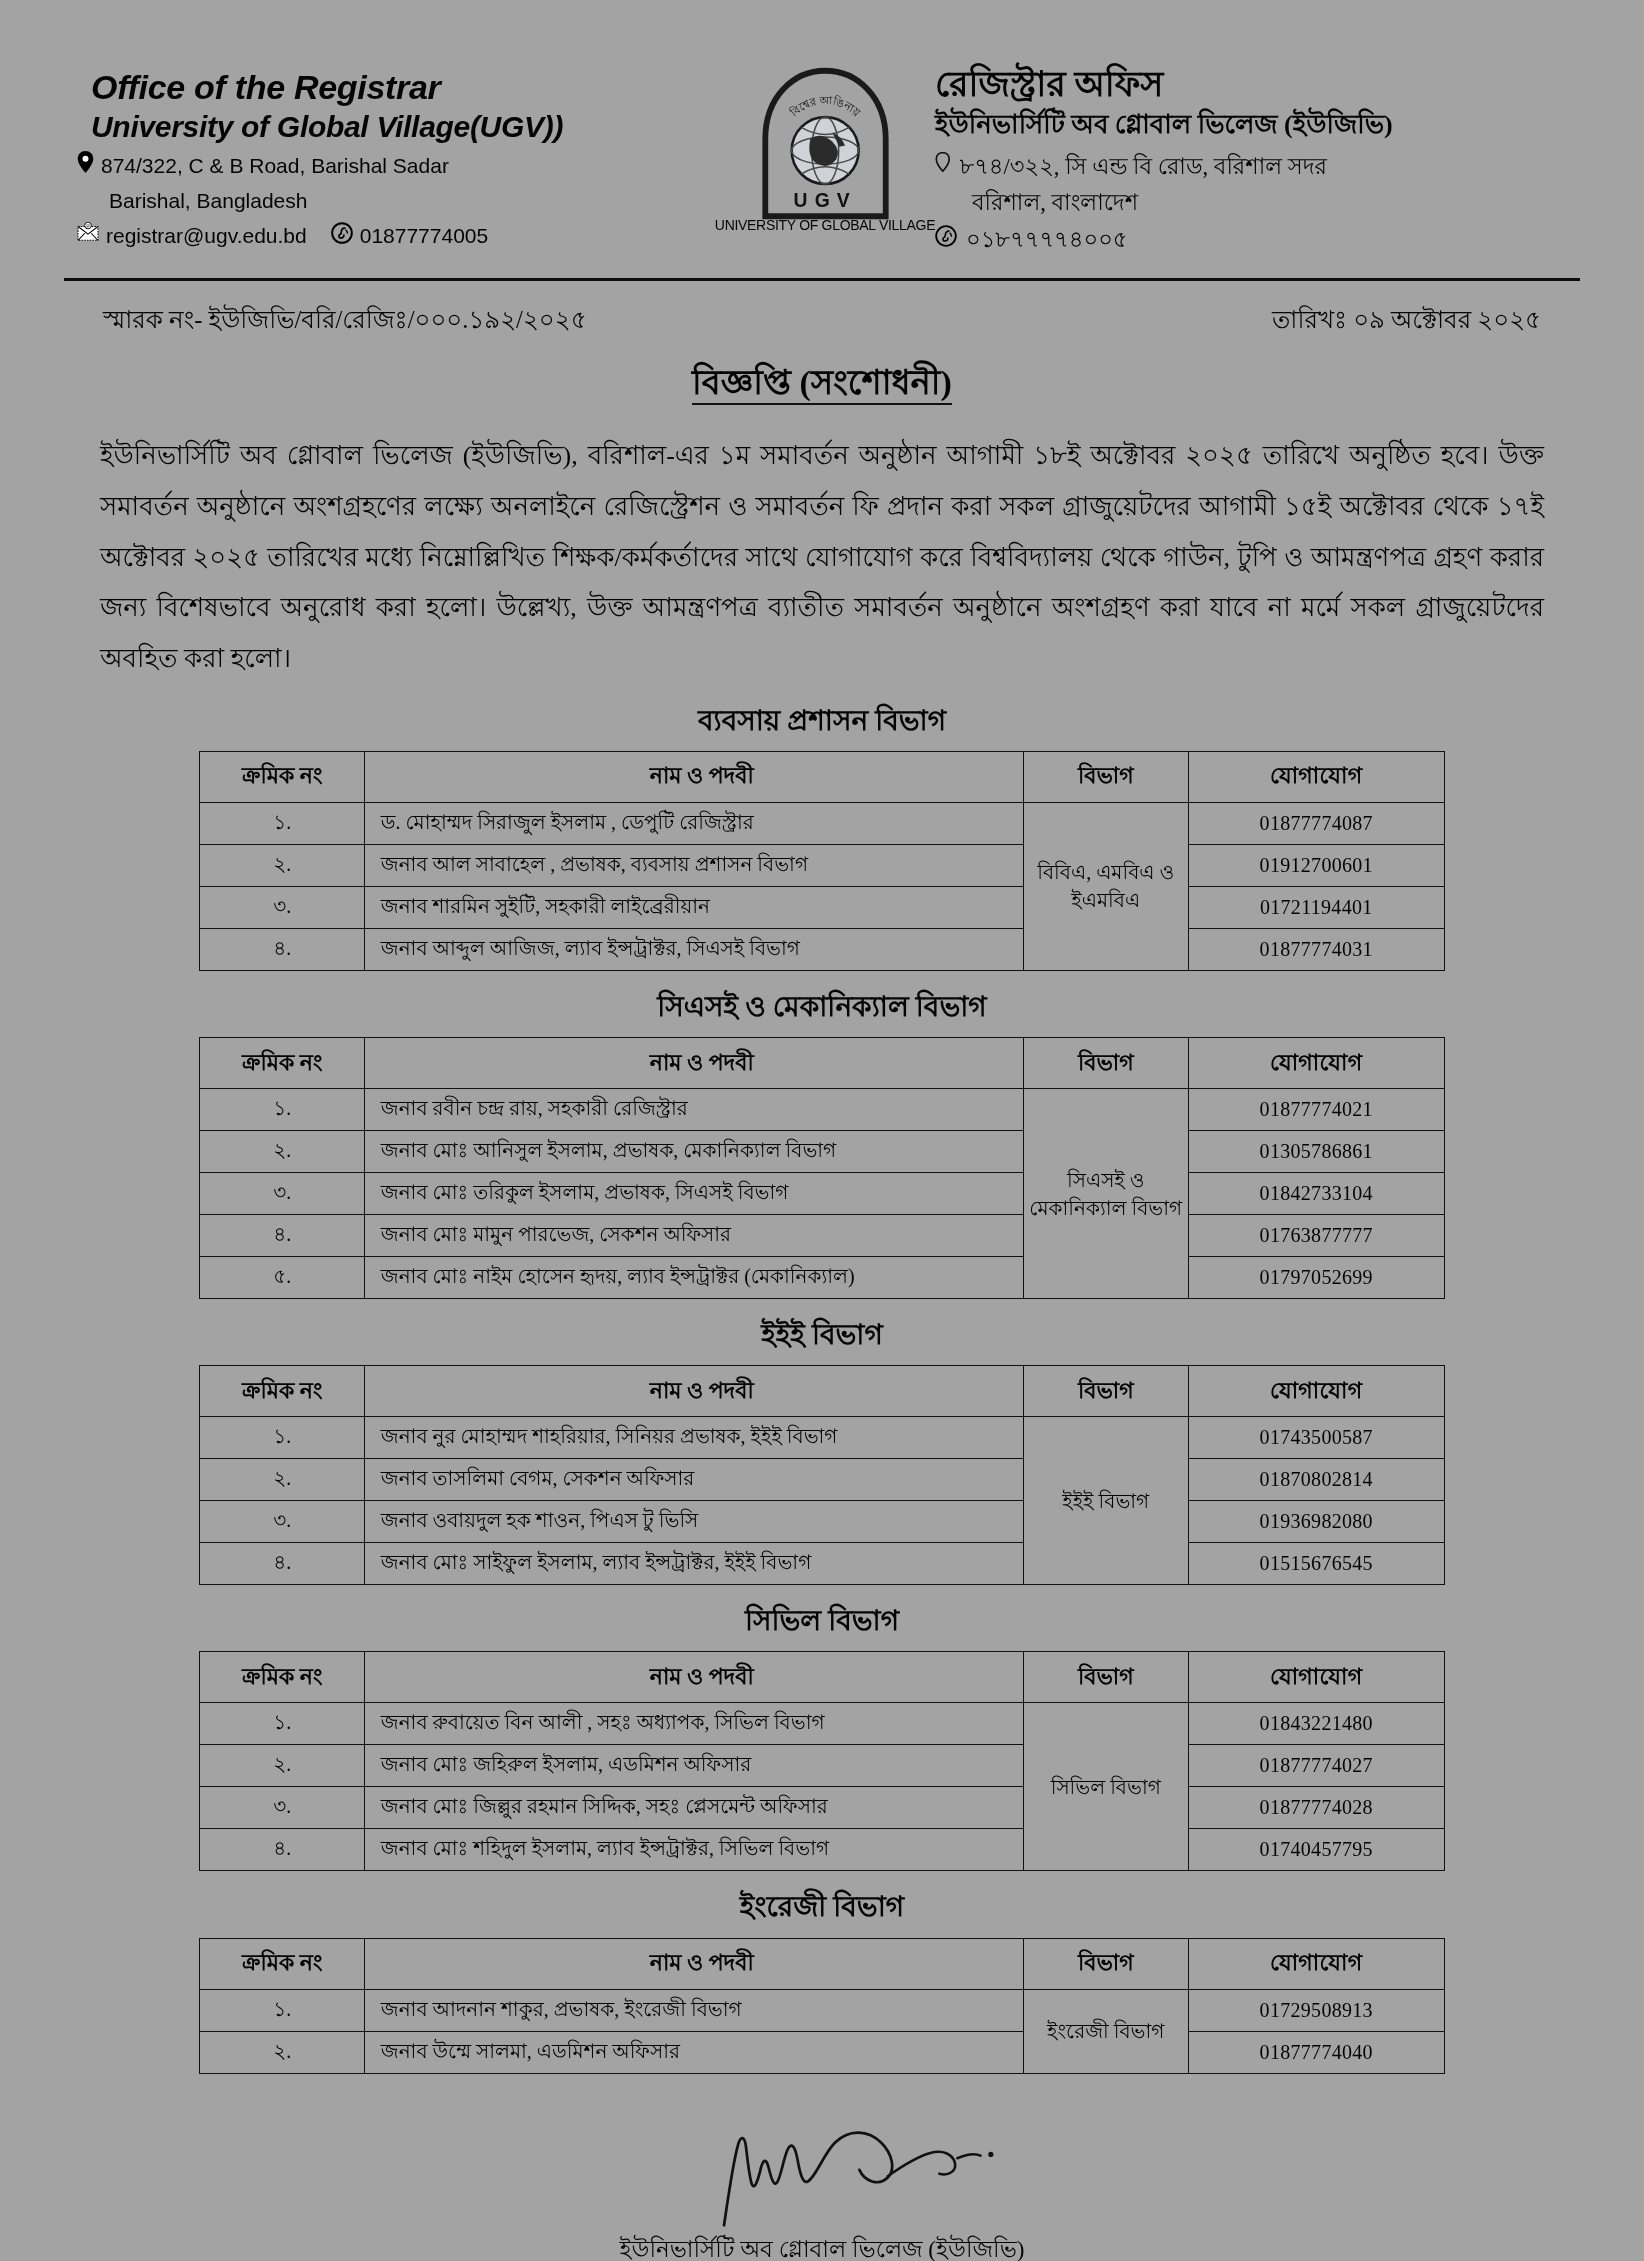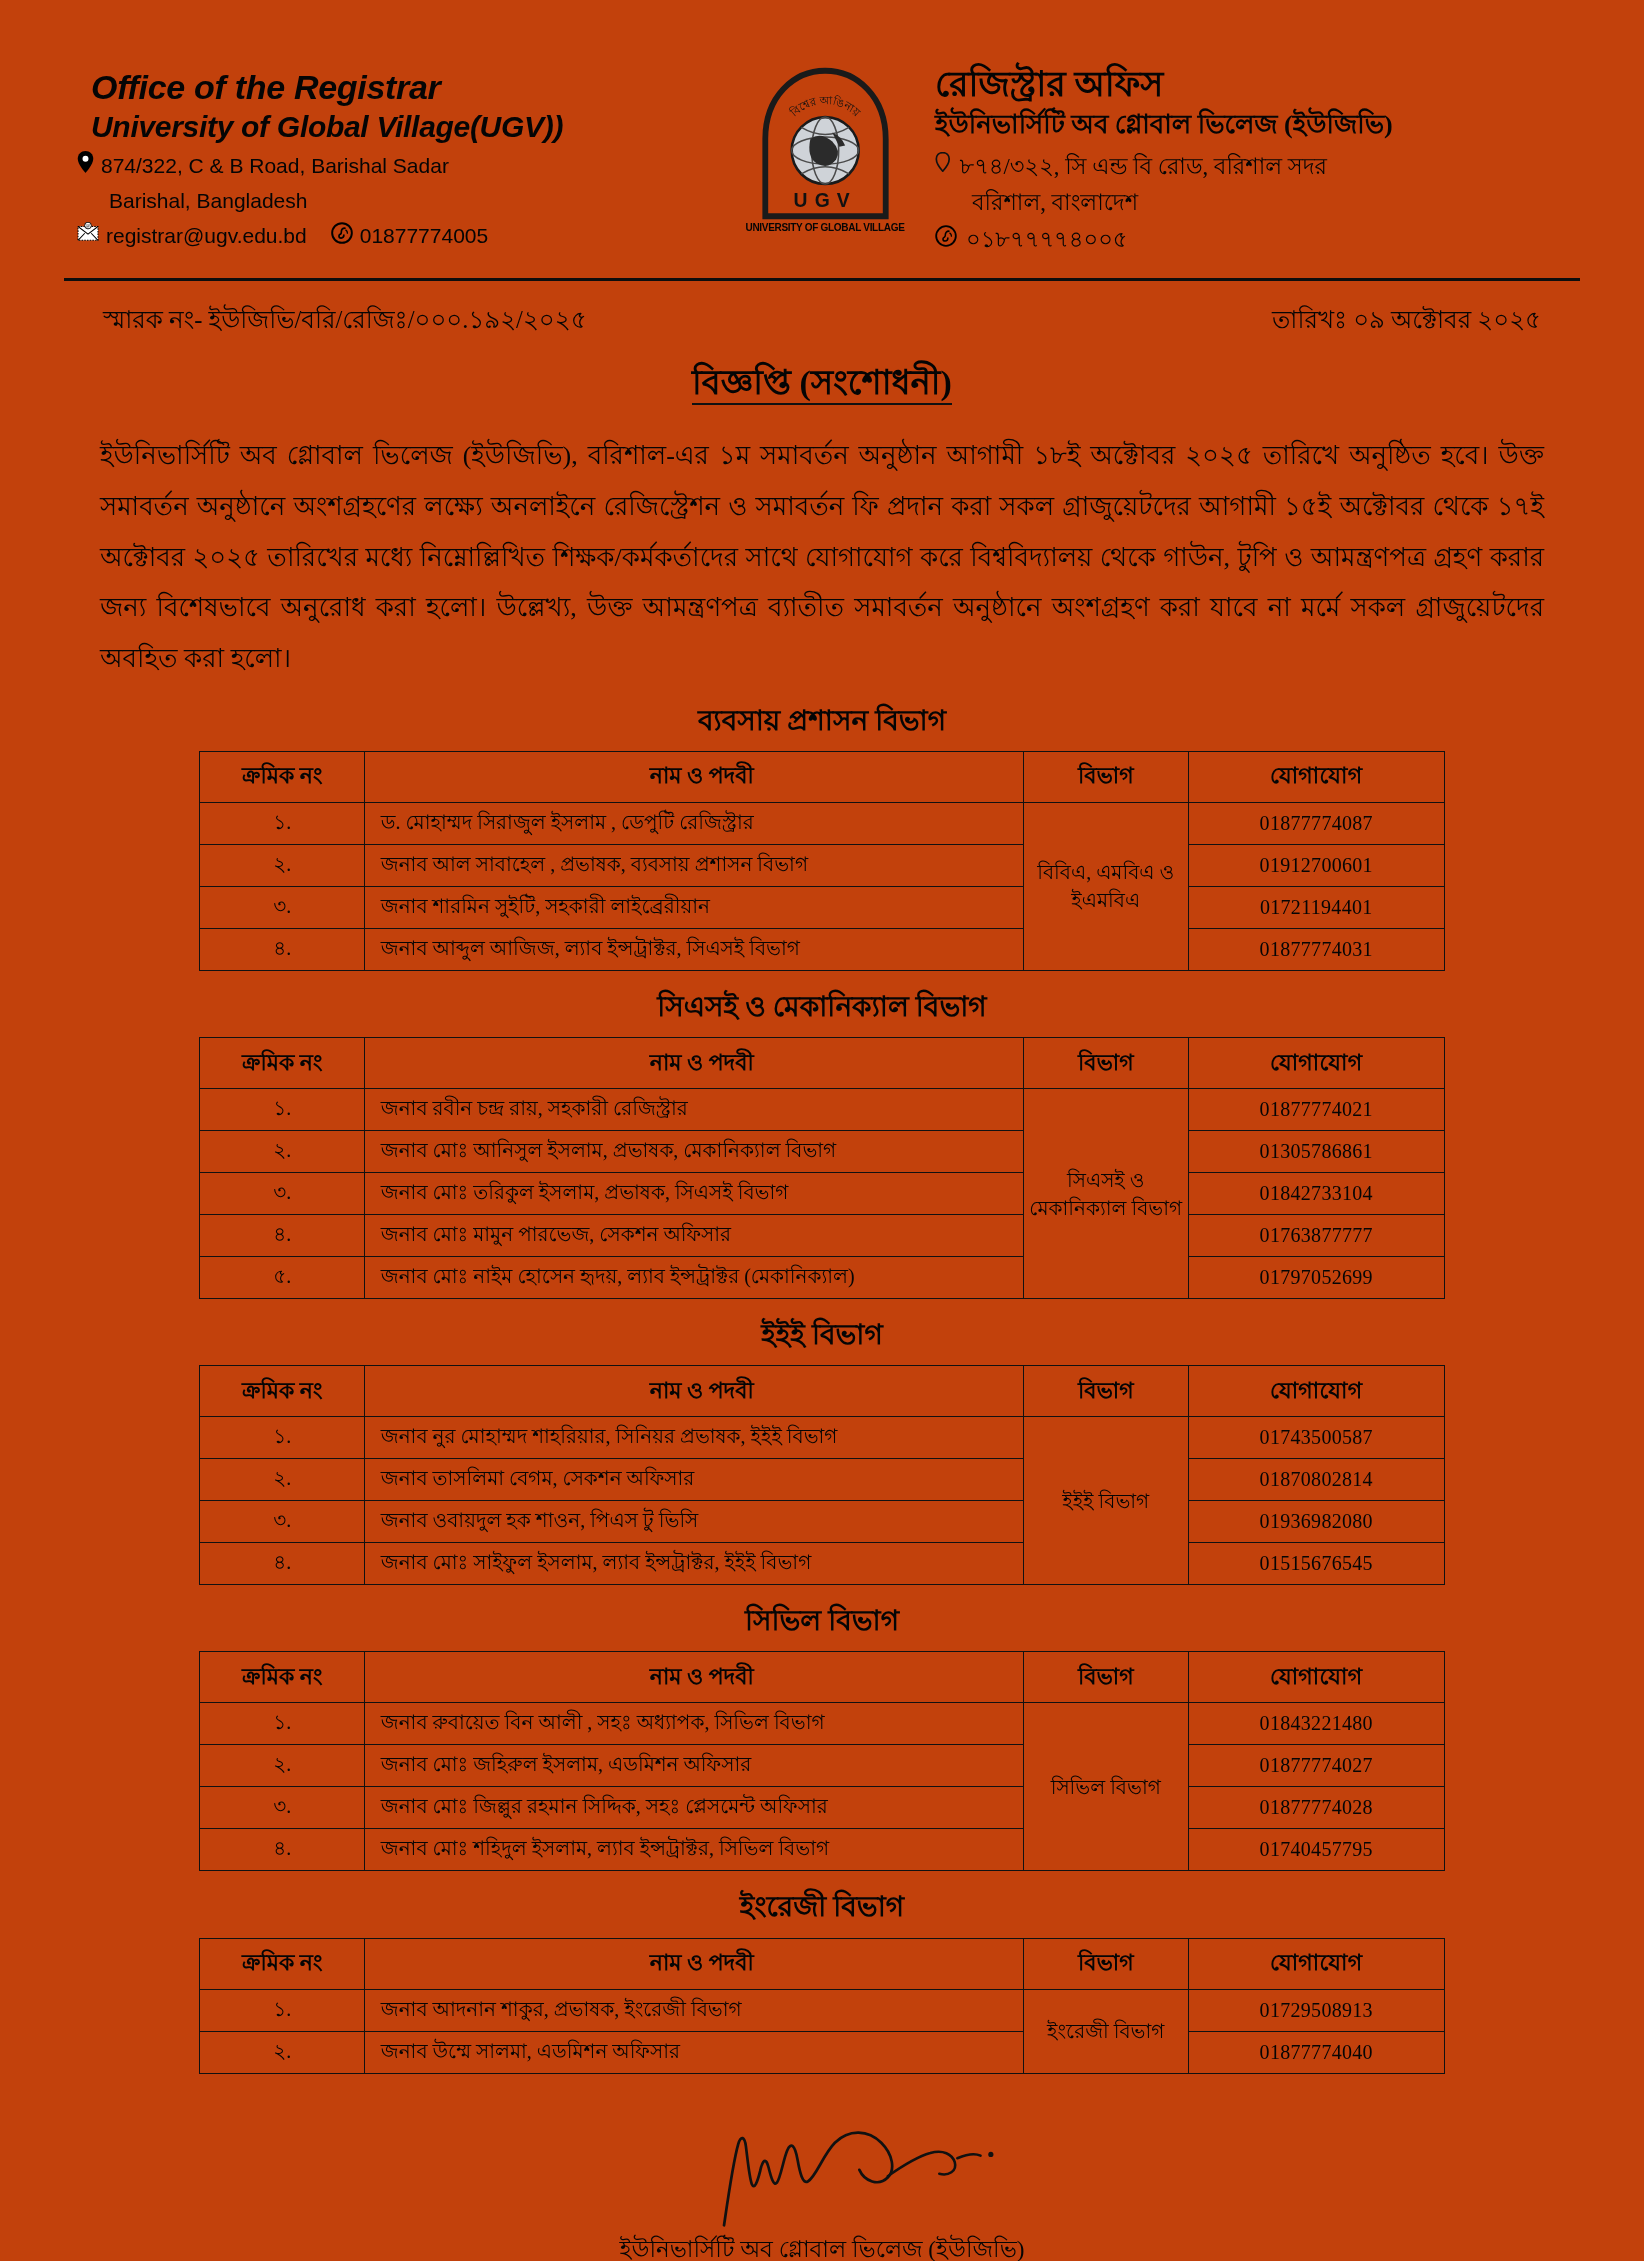--- a/index.html
+++ b/index.html
@@ -12,21 +12,21 @@
     height: 2261px;
     font-family: "Liberation Sans", sans-serif;
     color: #050505;
     position: relative;
     overflow: hidden;
   }
   .page {
     position: relative;
     width: 1644px;
     height: 2261px;
-    background: #c2410c;
+    background: #a3a3a3;
     box-sizing: border-box;
   }
 
   
   .letterhead {
     position: relative;
     padding: 59px 77px 0 77px;
     display: flex;
     align-items: flex-start;
     justify-content: space-between;
@@ -106,22 +106,22 @@
   }
   .bn-line.indent { padding-left: 37px; }
 
   
   .logo-wrap { position: relative; width: 139px; height: 168px; }
   .logo-sub {
     position: absolute;
     bottom: -2.6px;
     left: 50%;
     transform: translateX(-50%);
-    font-size: 10px;
-    font-weight: bold;
+    font-size: 14px;
+    font-weight: normal;
     letter-spacing: -0.3px;
     white-space: nowrap;
   }
 
   .hr-main {
     margin: 19.3px 64px 0 64px;
     border: 0;
     border-top: 3.2px solid #0d0d0d;
   }
 

